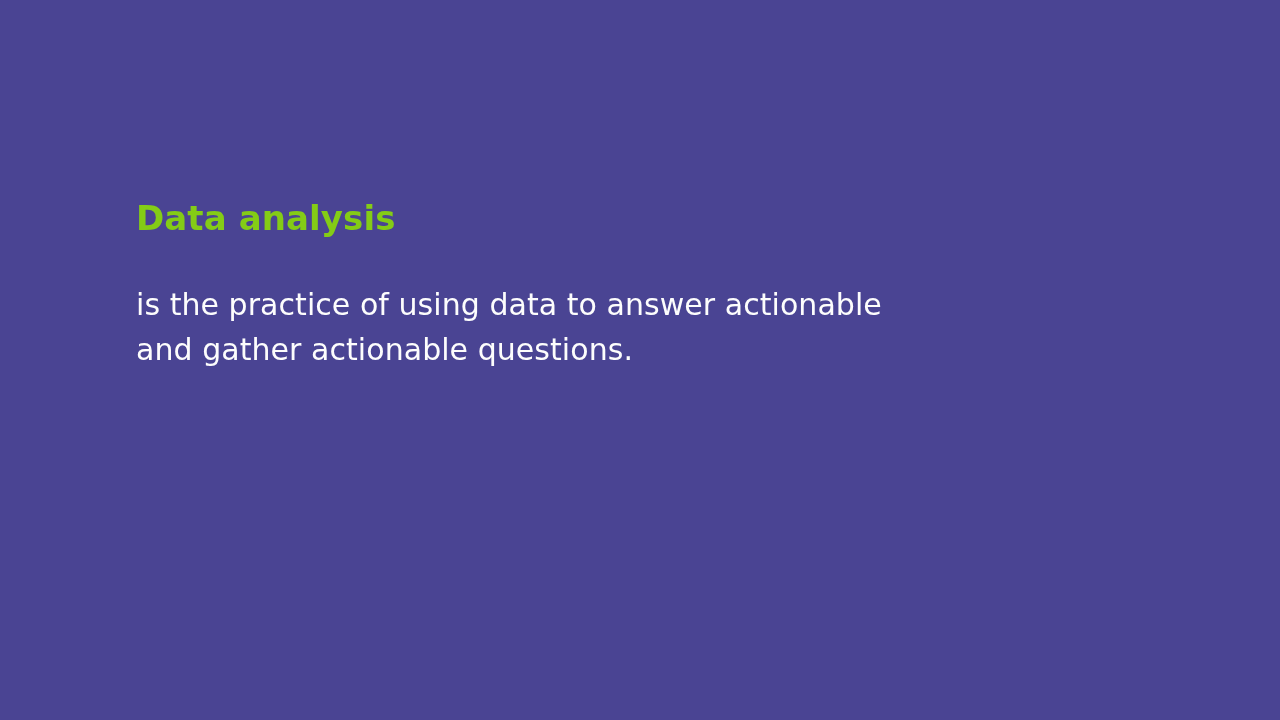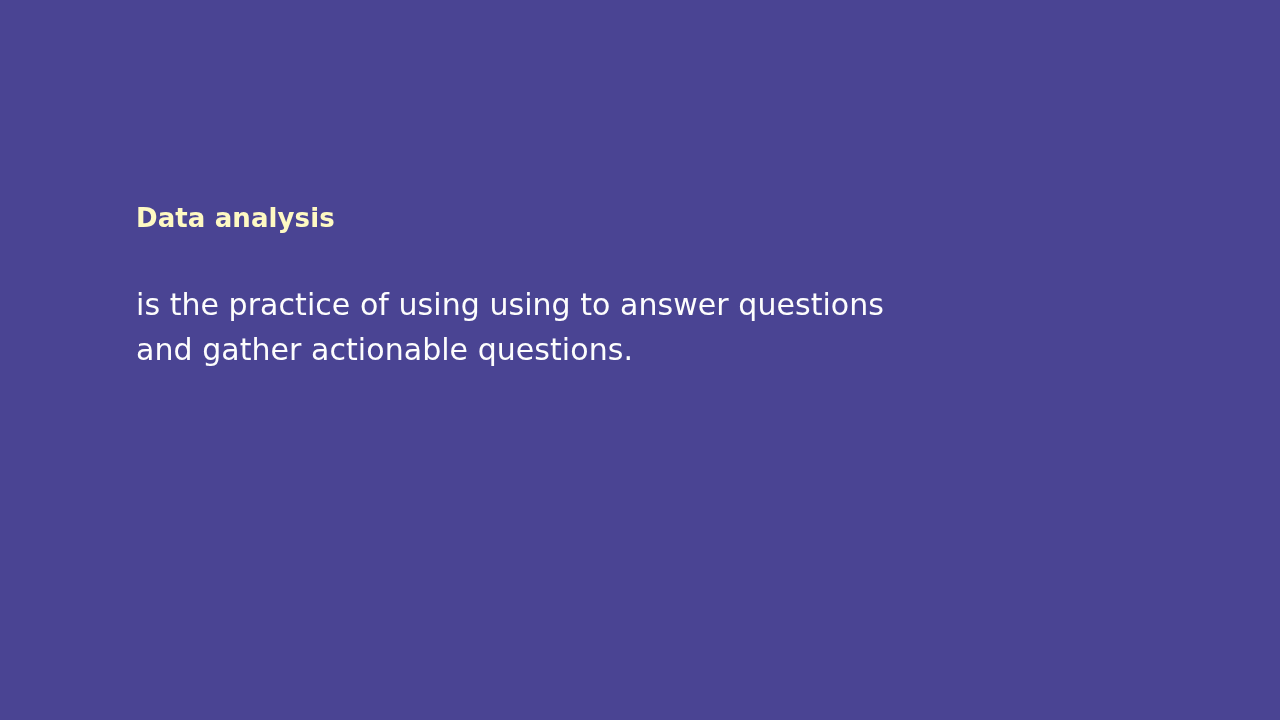--- a/index.html
+++ b/index.html
@@ -24,24 +24,24 @@
   }
 
   .content-block {
     position: absolute;
     left: 136px;
     top: 196px;
     width: 900px;
   }
 
   .slide-title {
-    font-size: 26px;
+    font-size: 34px;
     font-weight: 700;
     line-height: 44px;
-    color: #fef9c3;
+    color: #84cc16;
     letter-spacing: 0.1px;
     margin: 0;
     white-space: nowrap;
   }
 
   .slide-body {
     margin: 0;
     padding-top: 42px;
     font-size: 30px;
     font-weight: 400;
@@ -58,19 +58,19 @@
 </head>
 <body>
 
 <div class="slide">
 
   <div class="content-block">
 
     <h1 class="slide-title">Data analysis</h1>
 
     <p class="slide-body">
-      <span class="body-line">is the practice of using using to answer questions</span>
+      <span class="body-line">is the practice of using data to answer actionable</span>
       <span class="body-line">and gather actionable questions.</span>
     </p>
 
   </div>
 
 </div>
 
 </body></html>

